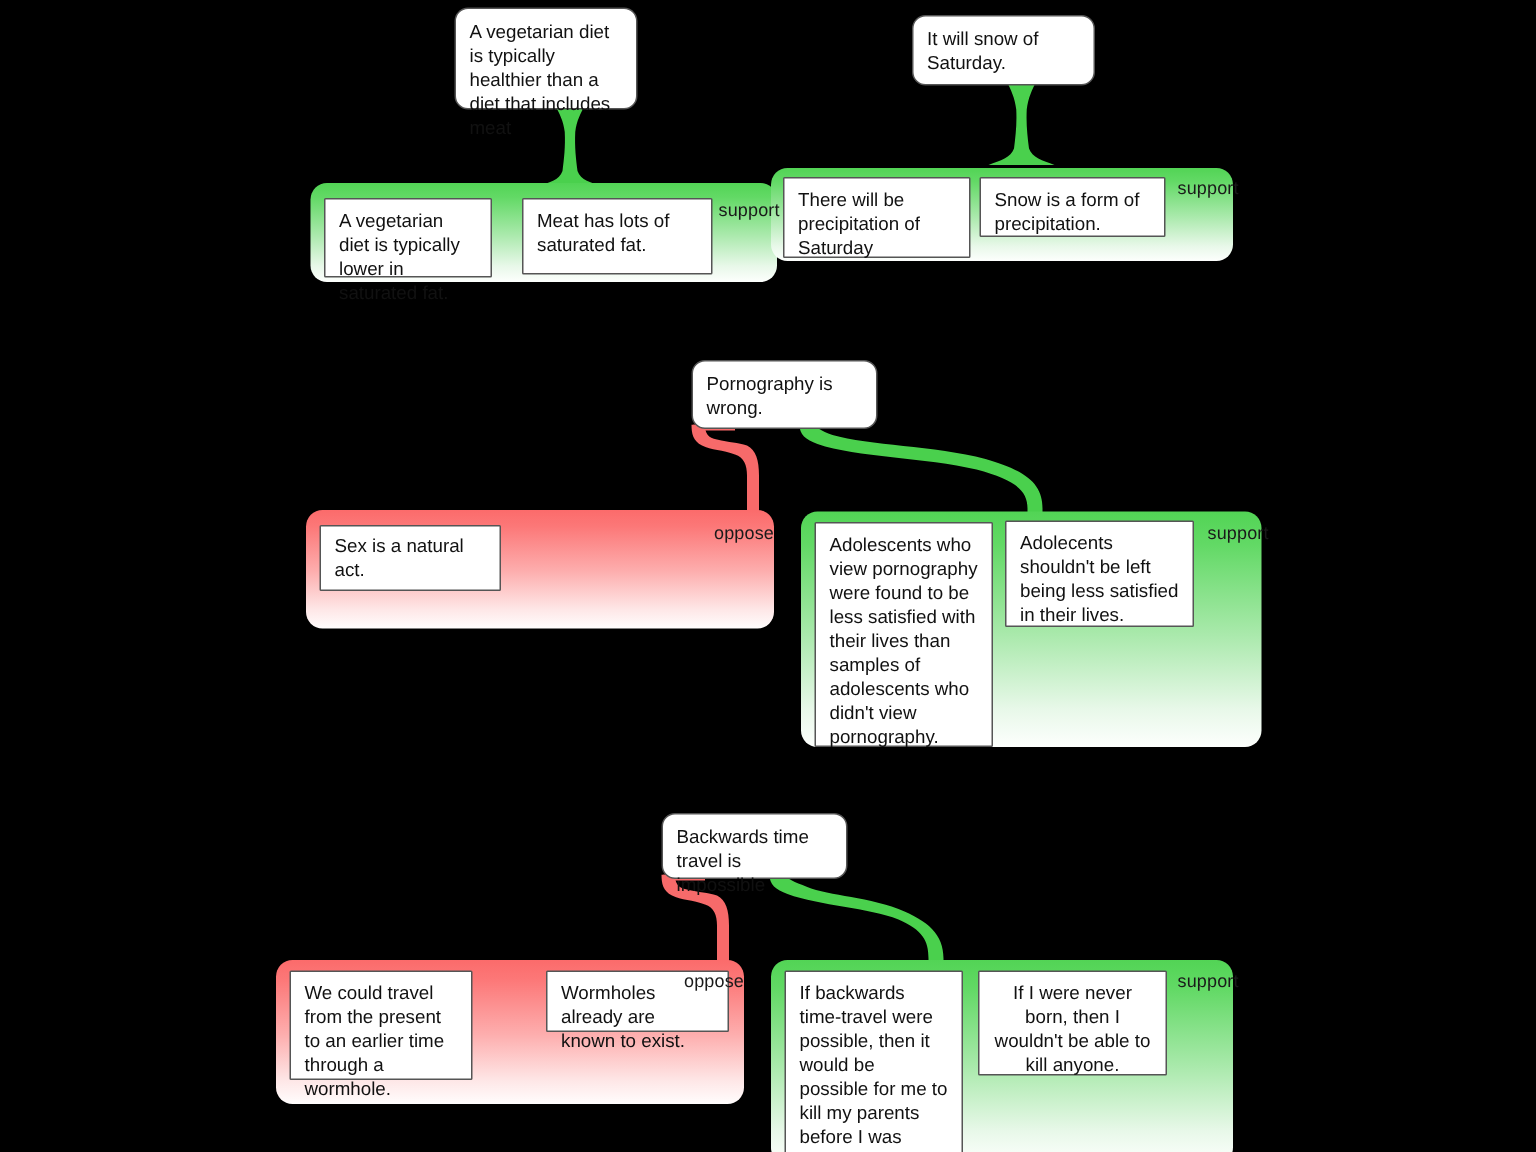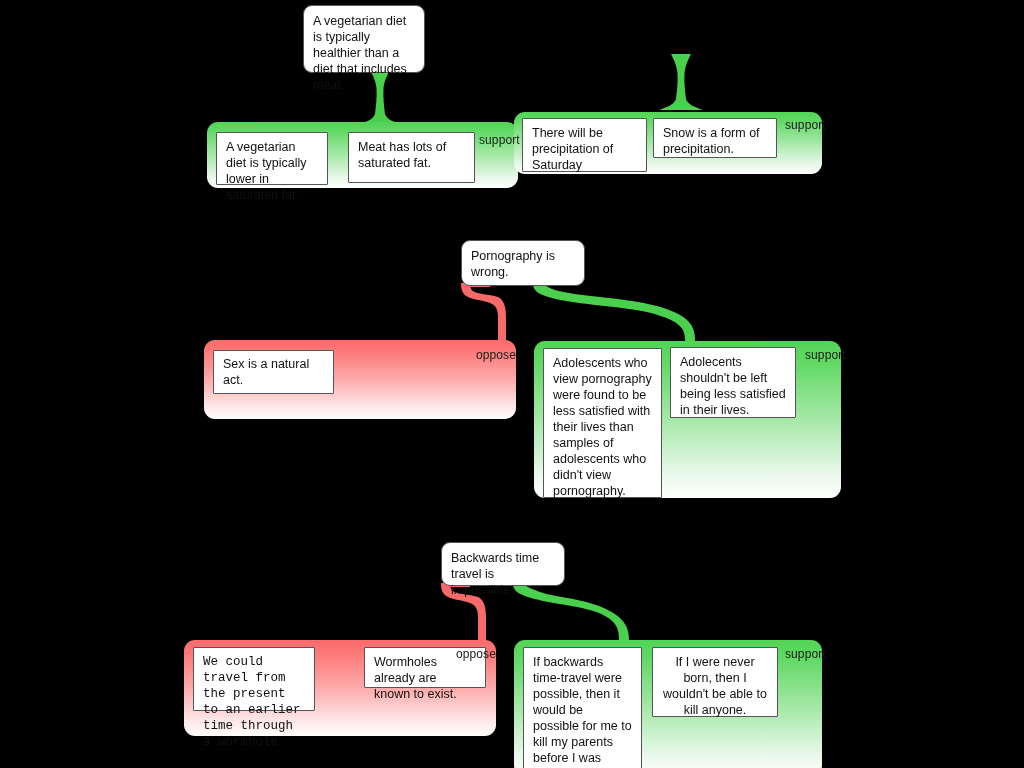--- a/index.html
+++ b/index.html
@@ -92,20 +92,21 @@
     <path d="M30,0 C33,6 35.5,10 36.5,18 C37,28 36,36 35,44
              C33,50 26,52 18,54 L62,54 C54,52 47,50 45,44
              C44,36 43,28 43.5,18 C44.5,10 47,6 50,0 Z" fill="#4ad04d"></path>
   </svg>
 
   <div class="panel support" style="left:207px; top:122px; width:311px; height:66px;"></div>
   <div class="panel-tag" style="left:479px; top:133px;">support</div>
   <div class="reason-box" style="left:216px; top:132px; width:112px; height:53px;">A vegetarian diet is typically lower in saturated fat.</div>
   <div class="reason-box" style="left:348px; top:132px; width:127px; height:51px;">Meat has lots of saturated fat.</div>
 
+  <div class="claim-box" style="left:608px; top:10px; width:122px; height:47px;">It will snow of Saturday.</div>
 
   <svg class="connector" style="left:641px; top:54px;" width="80" height="62" viewBox="0 0 80 62">
     <path d="M30,0 C33,6 35.5,11 36.5,19 C37,29 36,37 35,45
              C33,51 26,53 18,56 L62,56 C54,53 47,51 45,45
              C44,37 43,29 43.5,19 C44.5,11 47,6 50,0 Z" fill="#4ad04d"></path>
   </svg>
 
   <div class="panel support" style="left:514px; top:112px; width:308px; height:62px;"></div>
   <div class="panel-tag" style="left:785px; top:118px;">support</div>
   <div class="reason-box" style="left:522px; top:118px; width:125px; height:54px;">There will be precipitation of Saturday</div>
@@ -149,21 +150,21 @@
 
   <svg class="connector" style="left:507px; top:583px;" width="140" height="62" viewBox="0 0 140 62">
     <path d="M6,0 C6,7 10,10 18,13 C40,21 72,22 92,30
              C108,37 112,44 112,56 L112,62 L122,62 L122,56
              C122,40 112,31 92,23 C68,14 42,14 28,7
              C20,4 17,2 17,0 Z" fill="#4ad04d"></path>
   </svg>
 
   <div class="panel oppose" style="left:184px; top:640px; width:312px; height:96px;"></div>
   <div class="panel-tag" style="left:456px; top:647px;">oppose</div>
-  <div class="reason-box" style="left:193px; top:647px; width:122px; height:64px;font-family:Liberation Mono, monospace;">We could travel from the present to an earlier time through a wormhole.</div>
+  <div class="reason-box" style="left:193px; top:647px; width:122px; height:73px;">We could travel from the present to an earlier time through a wormhole.</div>
   <div class="reason-box" style="left:324px; top:647px; width:122px; height:41px;margin-left:40px;">Wormholes already are known to exist.</div>
 
   <div class="panel support" style="left:514px; top:640px; width:308px; height:136px;"></div>
   <div class="panel-tag" style="left:785px; top:647px;">support</div>
   <div class="reason-box" style="left:523px; top:647px; width:119px; height:124px;">If backwards time-travel were possible, then it would be possible for me to kill my parents before I was born.</div>
   <div class="reason-box" style="left:652px; top:647px; width:126px; height:70px;text-align:center;">If I were never born, then I wouldn't be able to kill anyone.</div>
 
 </div>
 
 </body></html>

